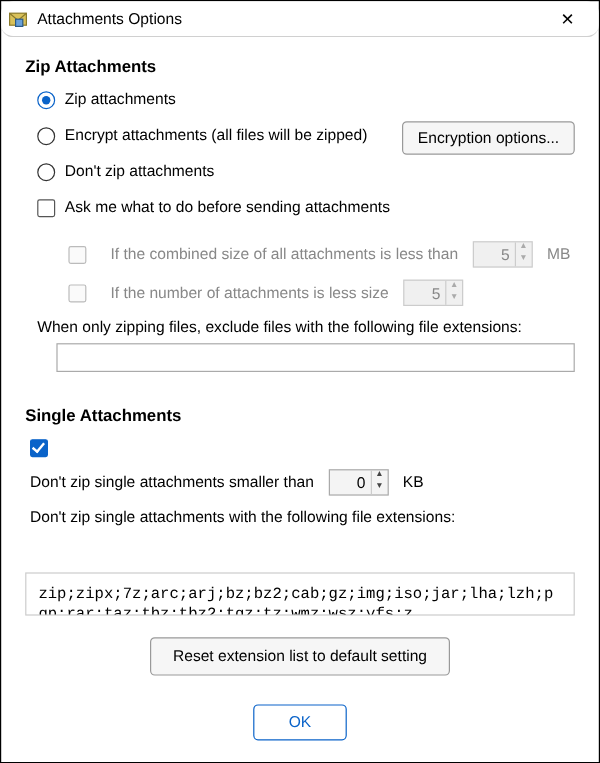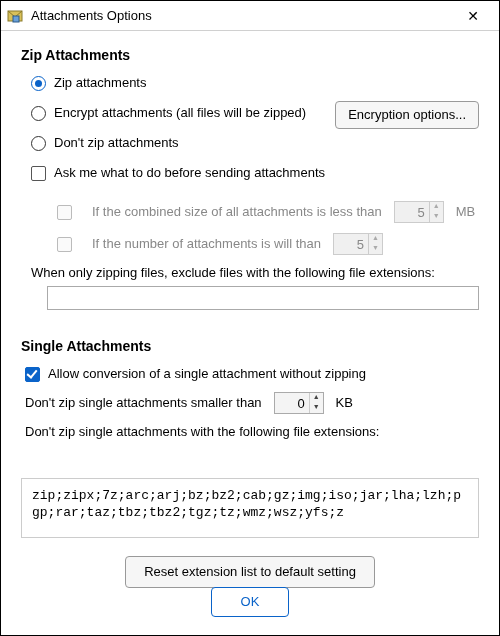--- a/index.html
+++ b/index.html
@@ -14,20 +14,21 @@
     border: 1px solid #000;
     position: relative;
   }
   .titlebar {
     height: 30px;
     border-bottom: 1px solid #d0d0d0;
     display: flex;
     align-items: center;
     padding: 0 6px;
     background: #fff;
+    border-radius: 10px;
   }
   .titlebar .app-icon {
     width: 18px; height: 16px;
     margin-right: 6px;
     display: flex; align-items: center; justify-content: center;
   }
   .titlebar .title {
     flex: 1;
     font-size: 13px;
   }
@@ -142,21 +143,21 @@
     width: 100%;
   }
   .ext-box {
     border: 1px solid #ccc;
     background: #fff;
     padding: 8px 10px;
     font-family: "Consolas", "Courier New", monospace;
     font-size: 13px;
     line-height: 17px;
     word-break: break-all;
-    height: 60px;
+    height: 36px;
     overflow: hidden;
     margin-top: 39px;
   }
   .plain-label {
     margin: 10px 0 6px 10px;
   }
   .plain-label.no-indent { margin-left: 0; }
   .enc-row {
     position: relative;
   }
@@ -228,40 +229,39 @@
       <span class="arrows">
           <span>▲</span>
           <span>▼</span>
         </span>
     </span>
     <span class="label disabled">MB</span>
   </div>
 
   <div class="inline-row sub-indent">
     <span class="check disabled"></span>
-    <span class="label disabled">If the number of attachments is will than</span>
+    <span class="label disabled">If the number of attachments is less size</span>
     <span class="spin disabled">
       <span class="val">5</span>
       <span class="arrows">
           <span>▲</span>
           <span>▼</span>
         </span>
     </span>
   </div>
 
   <div class="plain-label">When only zipping files, exclude files with the following file extensions:</div>
   <div style="padding-left:26px;">
     <div class="text-input"></div>
   </div>
 
   <div class="section-title" style="margin-top:28px;">Single Attachments</div>
 
   <div class="check-row" style="padding-left:4px; margin-bottom:10px;">
     <span class="check selected"></span>
-    <span class="label">Allow conversion of a single attachment without zipping</span>
   </div>
 
   <div class="inline-row" style="padding-left:4px;">
     <span class="label">Don't zip single attachments smaller than</span>
     <span class="spin">
       <span class="val">0</span>
       <span class="arrows">
           <span>▲</span>
           <span>▼</span>
         </span>

